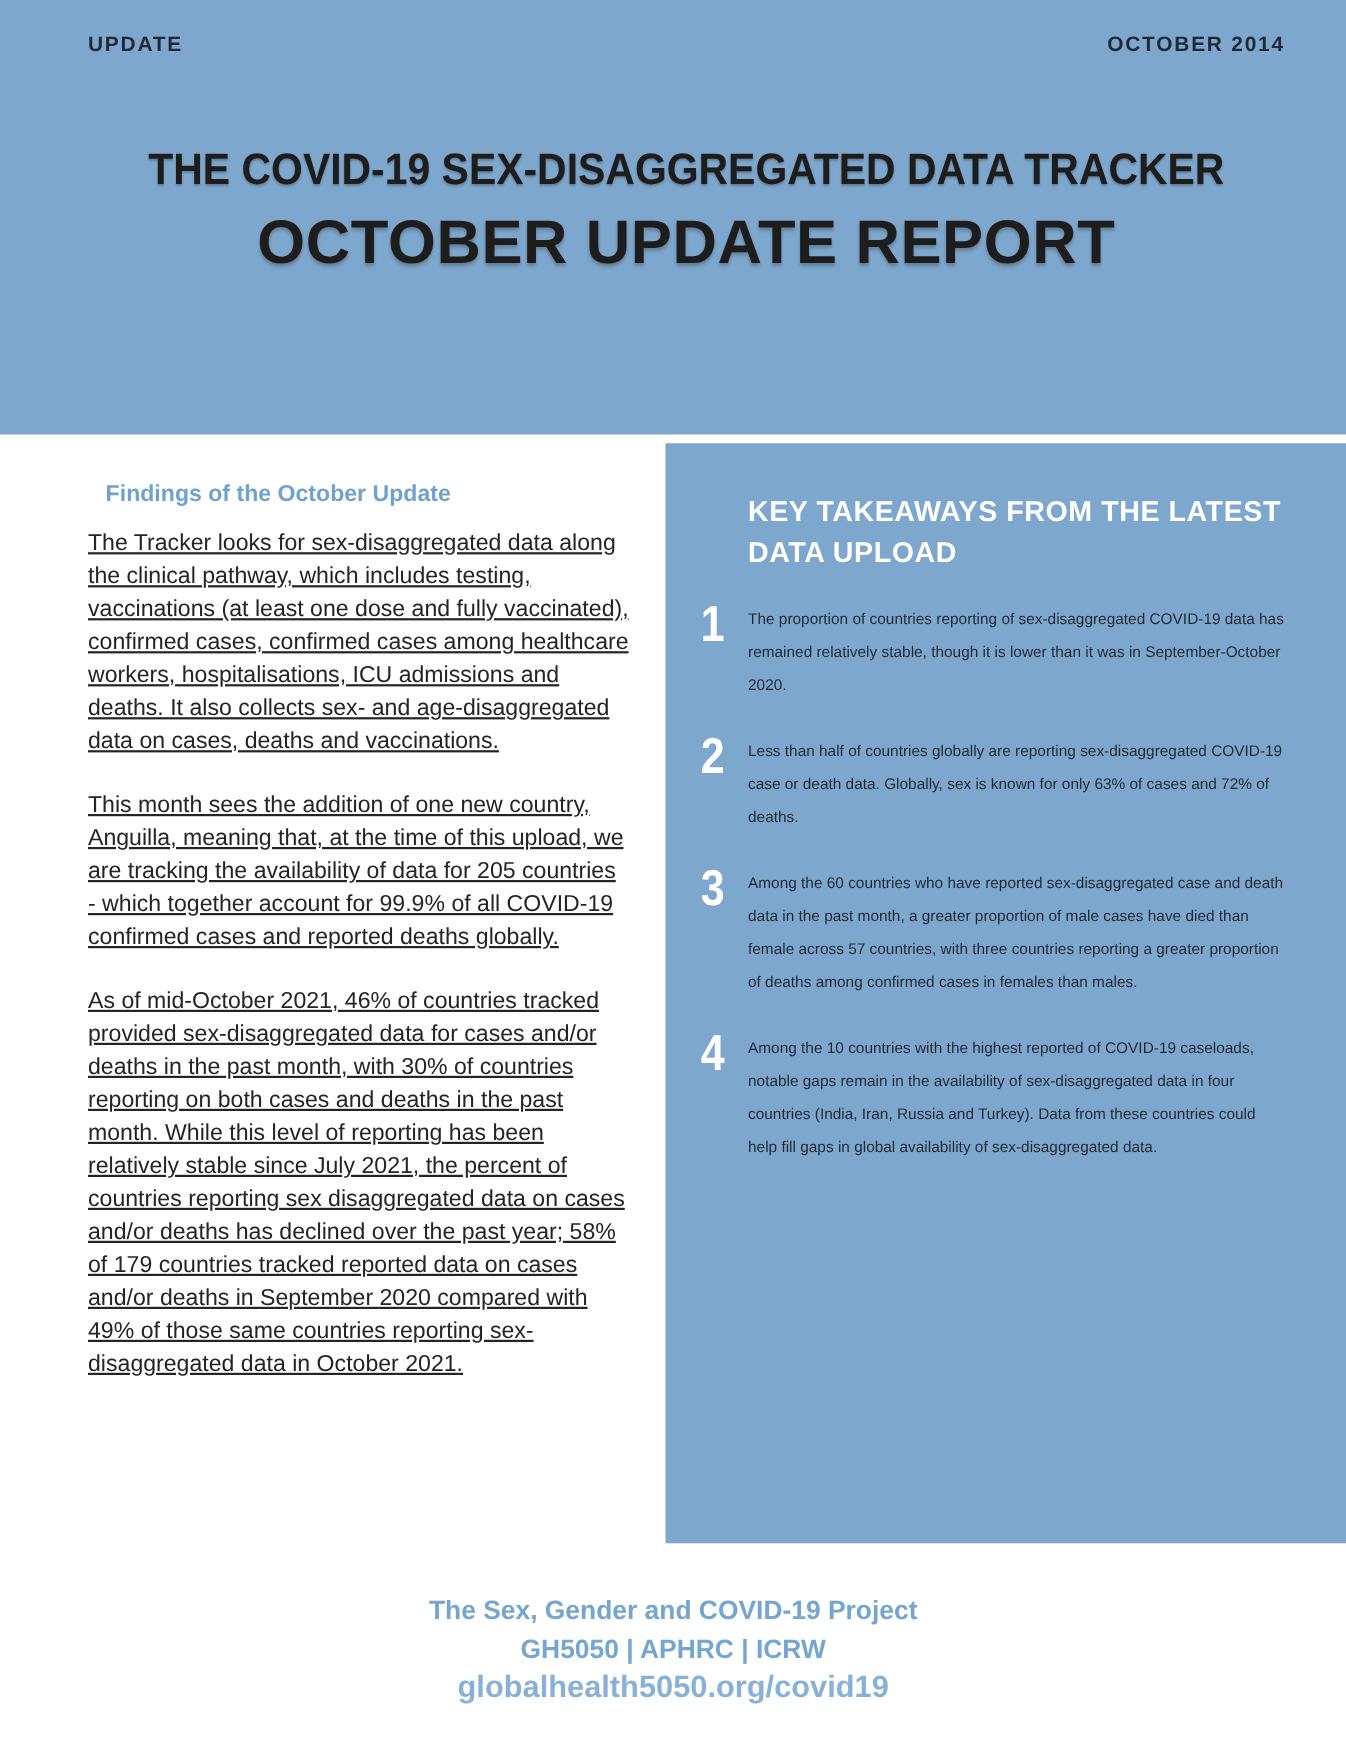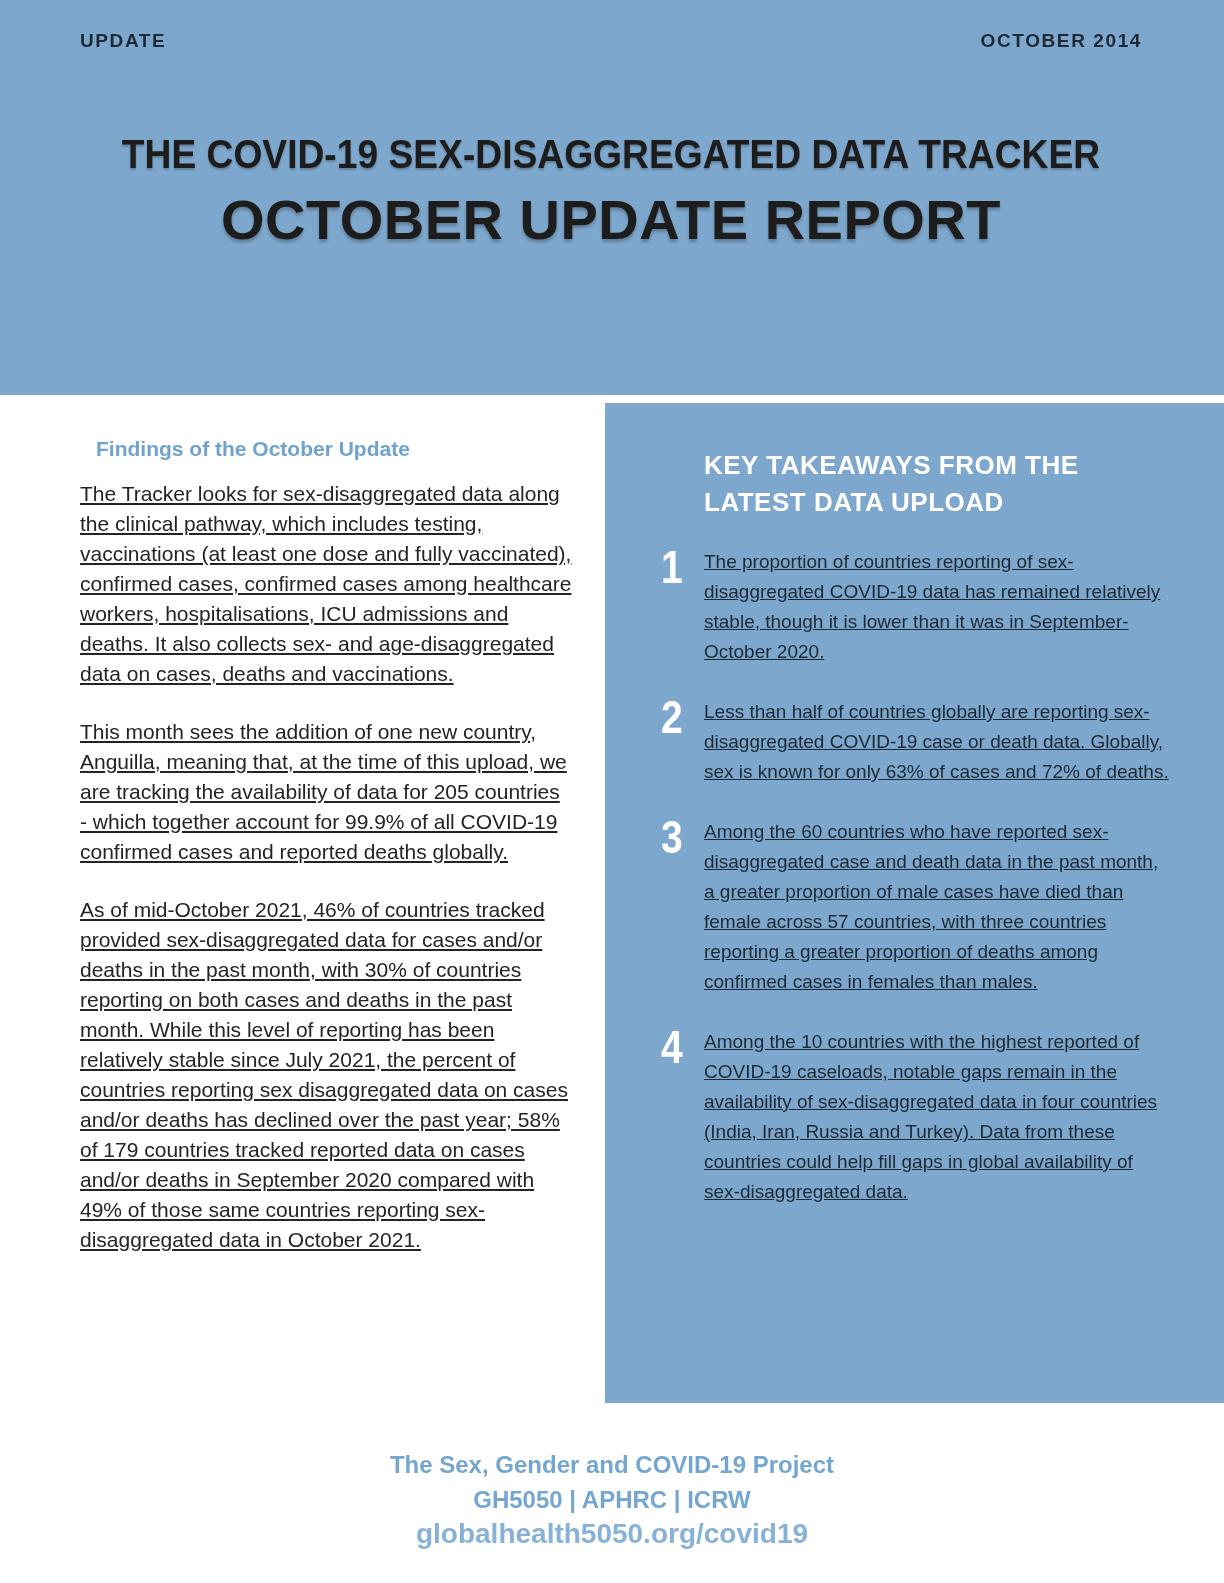--- a/index.html
+++ b/index.html
@@ -14,21 +14,21 @@
   }
 
   
   .banner {
     position: absolute;
     left: 0; top: 0;
     width: 1224px;
     height: 395px;
     background: var(--banner-blue, #7da7cc);
     box-sizing: border-box;
-    padding: 30px 82px 0 80px;
+    padding: 30px 56px 0 80px;
   }
   .banner-top {
     display: flex;
     justify-content: space-between;
     align-items: flex-start;
     font-size: 19px;
     font-weight: 600;
     letter-spacing: 1.6px;
     color: #1f2935;
   }
@@ -79,21 +79,21 @@
 
   
   .takeaways {
     position: absolute;
     left: 605px;
     top: 403px;
     width: 619px;
     height: 1000px;
     background: var(--banner-blue, #7da7cc);
     box-sizing: border-box;
-    padding: 44px 54px 0 56px;
+    padding: 44px 54px 0 32px;
   }
   .takeaways-heading {
     margin: 0 0 26px 43px;
     font-size: 26px;
     line-height: 37px;
     font-weight: 600;
     letter-spacing: 0.5px;
     color: #ffffff;
   }
   .takeaway-item {
@@ -106,24 +106,23 @@
   .takeaway-number {
     font-size: 46px;
     line-height: 1;
     font-weight: 700;
     color: #ffffff;
     margin-top: -3px;
     transform: scaleX(0.85);
     transform-origin: left top;
   }
   .takeaway-text {
-    font-size: 19px;
+    font-size: 14px;
     line-height: 30px;
     color: var(--box-text, #1d2a36);
-    text-decoration: underline;
   }
 
   
   .footer {
     position: absolute;
     left: 0;
     top: 1447px;
     width: 1224px;
     text-align: center;
   }

